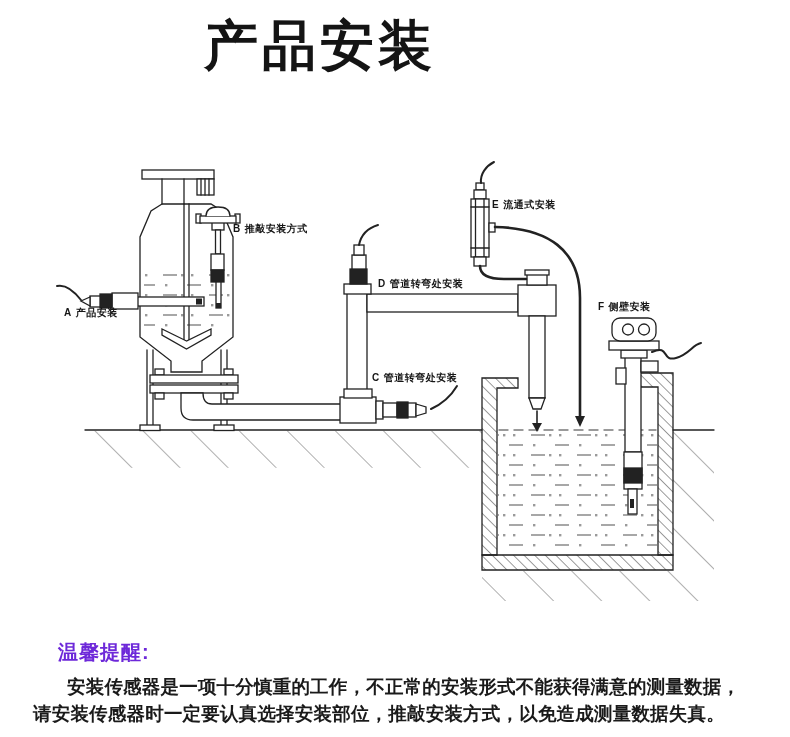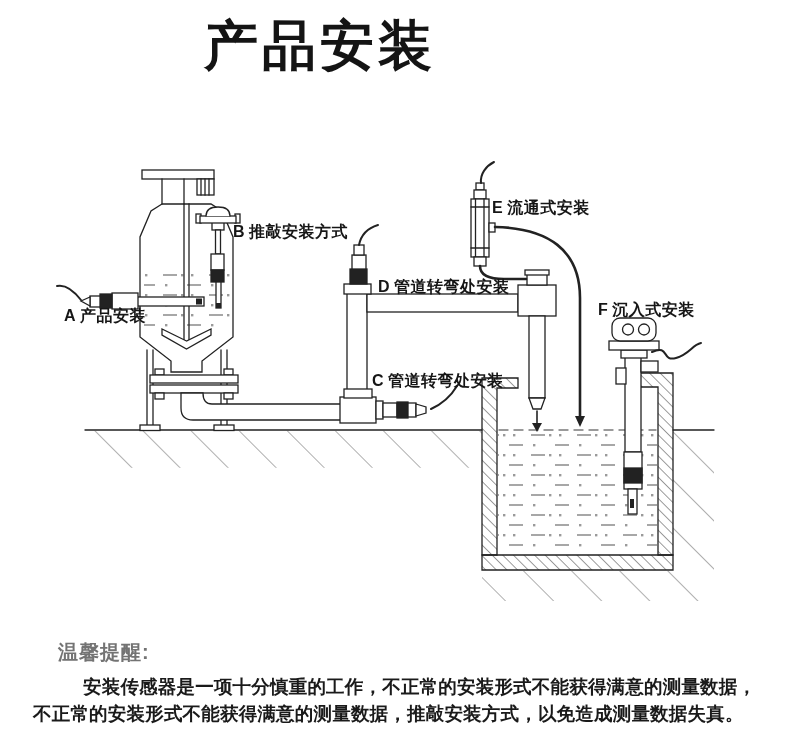--- a/index.html
+++ b/index.html
@@ -6,32 +6,32 @@
   body{
     width:790px;height:737px;position:relative;background:#ffffff;overflow:hidden;
     font-family:"Liberation Sans","DejaVu Sans",sans-serif;color:#111;
   }
   .page-title{
     position:absolute;left:0;top:10px;width:640px;text-align:center;
     font-size:54px;font-weight:800;letter-spacing:4px;color:#141414;
   }
   .diagram-svg{position:absolute;left:0;top:0;}
   .dlabel{
-    position:absolute;font-size:16px;font-weight:700;color:#161616;white-space:nowrap;
+    position:absolute;font-size:10px;font-weight:700;color:#161616;white-space:nowrap;
     letter-spacing:0.5px;
   }
   .dlabel .ltr{margin-right:4px;}
   .footer{position:absolute;left:0;top:0;width:790px;}
   .footer-heading{
-    position:absolute;left:58px;top:639px;font-size:20px;font-weight:700;color:#737373;
+    position:absolute;left:58px;top:639px;font-size:20px;font-weight:700;color:#6d28d9;
     letter-spacing:1px;
   }
   .footer-line1{
     position:absolute;left:67px;top:674px;font-size:18.5px;font-weight:600;color:#1a1a1a;
-    white-space:nowrap;letter-spacing:0.2px;margin-left:16px;
+    white-space:nowrap;letter-spacing:0.2px;
   }
   .footer-line2{
     position:absolute;left:33px;top:701px;font-size:18.5px;font-weight:600;color:#1a1a1a;
     white-space:nowrap;letter-spacing:0.2px;
   }
 </style>
 </head>
 <body>
 
 <div class="page-title">产品安装</div>
@@ -207,20 +207,20 @@
 <div class="dlabel" style="left:372px;top:371px">
   <span class="ltr">C</span><span>管道转弯处安装</span>
 </div>
 <div class="dlabel" style="left:378px;top:277px">
   <span class="ltr">D</span><span>管道转弯处安装</span>
 </div>
 <div class="dlabel" style="left:492px;top:198px">
   <span class="ltr">E</span><span>流通式安装</span>
 </div>
 <div class="dlabel" style="left:598px;top:300px">
-  <span class="ltr">F</span><span>沉入式安装</span>
+  <span class="ltr">F</span><span>侧壁安装</span>
 </div>
 
 <div class="footer">
   <div class="footer-heading">温馨提醒:</div>
   <div class="footer-line1">安装传感器是一项十分慎重的工作，不正常的安装形式不能获得满意的测量数据，</div>
-  <div class="footer-line2">不正常的安装形式不能获得满意的测量数据，推敲安装方式，以免造成测量数据失真。</div>
+  <div class="footer-line2">请安装传感器时一定要认真选择安装部位，推敲安装方式，以免造成测量数据失真。</div>
 </div>
 
 </body></html>

